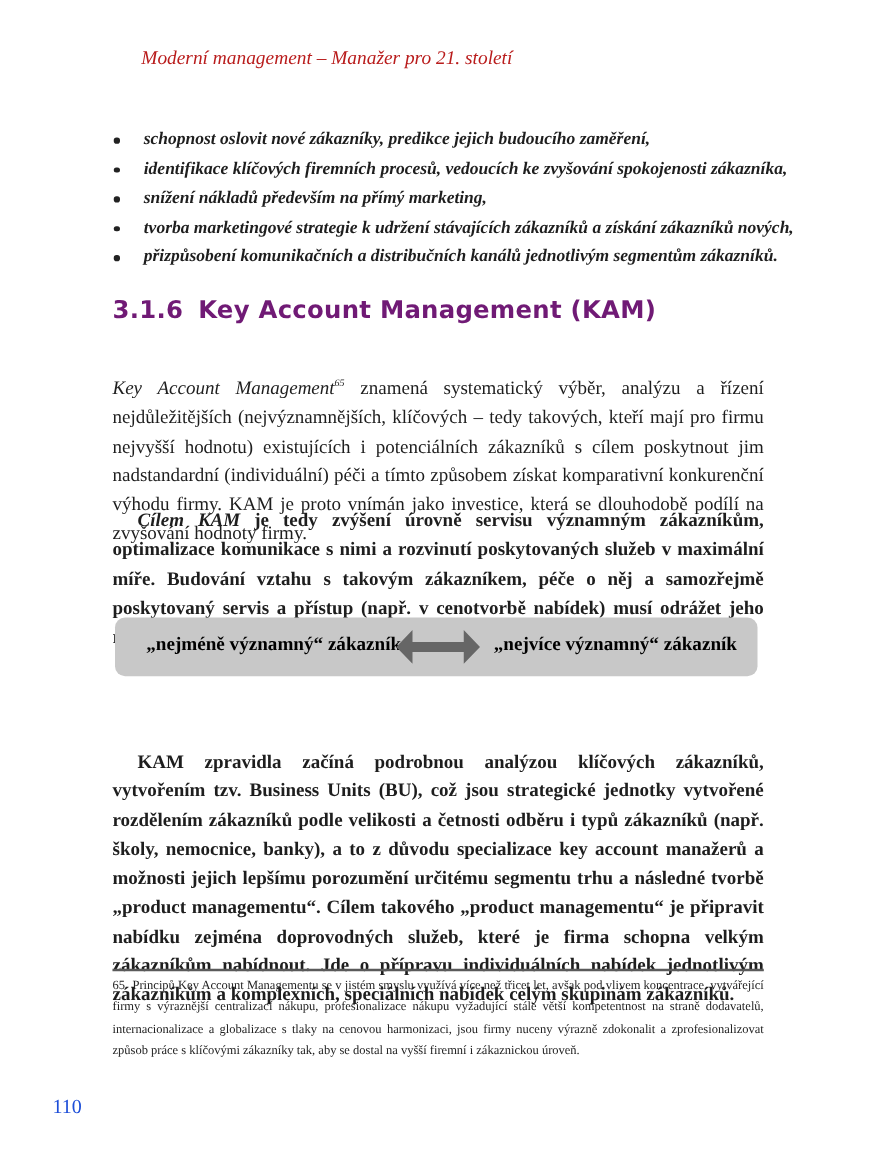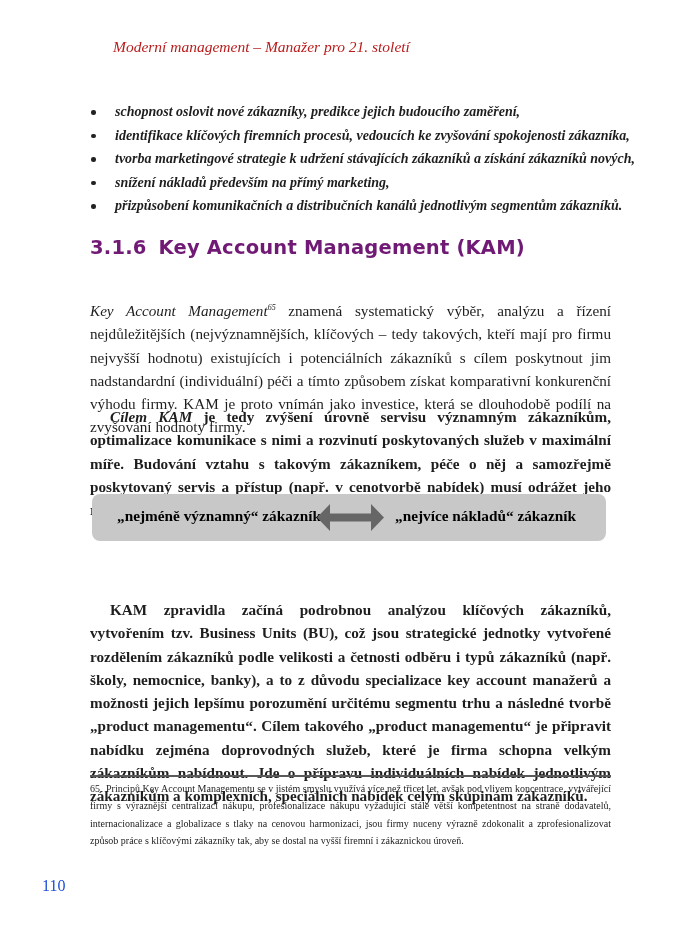--- a/index.html
+++ b/index.html
@@ -67,43 +67,43 @@
   }
 </style>
 </head>
 <body>
 
 <div class="running-header">Moderní management – Manažer pro 21. století</div>
 
 <ul class="bullets">
   <li><span class="dot"></span><span>schopnost oslovit nové zákazníky, predikce jejich budoucího zaměření,</span></li>
   <li><span class="dot"></span><span>identifikace klíčových firemních procesů, vedoucích ke zvyšování spokojenosti zákazníka,</span></li>
+  <li><span class="dot"></span><span>snížení nákladů především na přímý marketing,</span></li>
   <li><span class="dot"></span><span>tvorba marketingové strategie k udržení stávajících zákazníků a získání zákazníků nových,</span></li>
-  <li><span class="dot"></span><span>snížení nákladů především na přímý marketing,</span></li>
   <li><span class="dot"></span><span>přizpůsobení komunikačních a distribučních kanálů jednotlivým segmentům zákazníků.</span></li>
 </ul>
 
 <div class="section-heading">
   <span class="num">3.1.6</span><span>Key Account Management (KAM)</span>
 </div>
 
 <div class="body-text p1">
   <p><span class="it">Key Account Management</span><sup class="fnref">65</sup><span> znamená systematický výběr, analýzu a řízení nejdůležitěj­ších (nejvýznamnějších, klíčových – tedy takových, kteří mají pro firmu nejvyšší hodno­tu) existujících i potenciálních zákazníků s cílem poskytnout jim nadstandardní (indivi­duální) péči a tímto způsobem získat komparativní konkurenční výhodu firmy. KAM je proto vnímán jako investice, která se dlouhodobě podílí na zvyšování hodnoty firmy.</span></p>
 </div>
 
 <div class="body-text p2">
   <p class="indent"><span class="it">Cílem KAM</span><span> je tedy zvýšení úrovně servisu významným zákazníkům, optimalizace komunikace s nimi a rozvinutí poskytovaných služeb v maximální míře. Budování vzta­hu s takovým zákazníkem, péče o něj a samozřejmě poskytovaný servis a přístup (např. v cenotvorbě nabídek) musí odrážet jeho reálnou pozici na ose podle následujícího ob­rázku:</span></p>
 </div>
 
 <div class="diagram" style="background: rgb(200, 200, 200);">
   <span class="label left">„nejméně významný“ zákazník</span>
   <svg class="arrow" viewBox="0 0 67 29">
     <polygon points="0,14.5 13,1 13,10.5 54,10.5 54,1 67,14.5 54,28 54,18.5 13,18.5 13,28" fill="#666666"></polygon>
   </svg>
-  <span class="label right">„nejvíce nákladů“ zákazník</span>
+  <span class="label right">„nejvíce významný“ zákazník</span>
 </div>
 
 <div class="body-text p3">
   <p class="indent"><span>KAM zpravidla začíná podrobnou analýzou klíčových zákazníků, vytvořením tzv. Business Units (BU), což jsou strategické jednotky vytvořené rozdělením zákazníků podle velikosti a četnosti odběru i typů zákazníků (např. školy, nemocnice, banky), a to z důvodu specializace key account manažerů a možnosti jejich lepšímu porozumění ur­čitému segmentu trhu a následné tvorbě „product managementu“. Cílem takového „pro­duct managementu“ je připravit nabídku zejména doprovodných služeb, které je firma schopna velkým zákazníkům nabídnout. Jde o přípravu individuálních nabídek jednotli­vým zákazníkům a komplexních, speciálních nabídek celým skupinám zákazníků.</span></p>
 </div>
 
 <div class="fn-rule"></div>
 
 <div class="footnote">
   <span class="fn-num">65</span><span>Principů Key Account Managementu se v jistém smyslu využívá více než třicet let, avšak pod vlivem koncentrace, vytvářející firmy s výraznější centralizací nákupu, profesionalizace nákupu vyžadující stále větší kompetentnost na straně dodavatelů, internacionalizace a globalizace s tlaky na cenovou harmonizaci, jsou firmy nuceny výrazně zdokonalit a zprofesionalizovat způsob práce s klíčovými zákazníky tak, aby se dostal na vyšší firemní i zákaznickou úroveň.</span>

